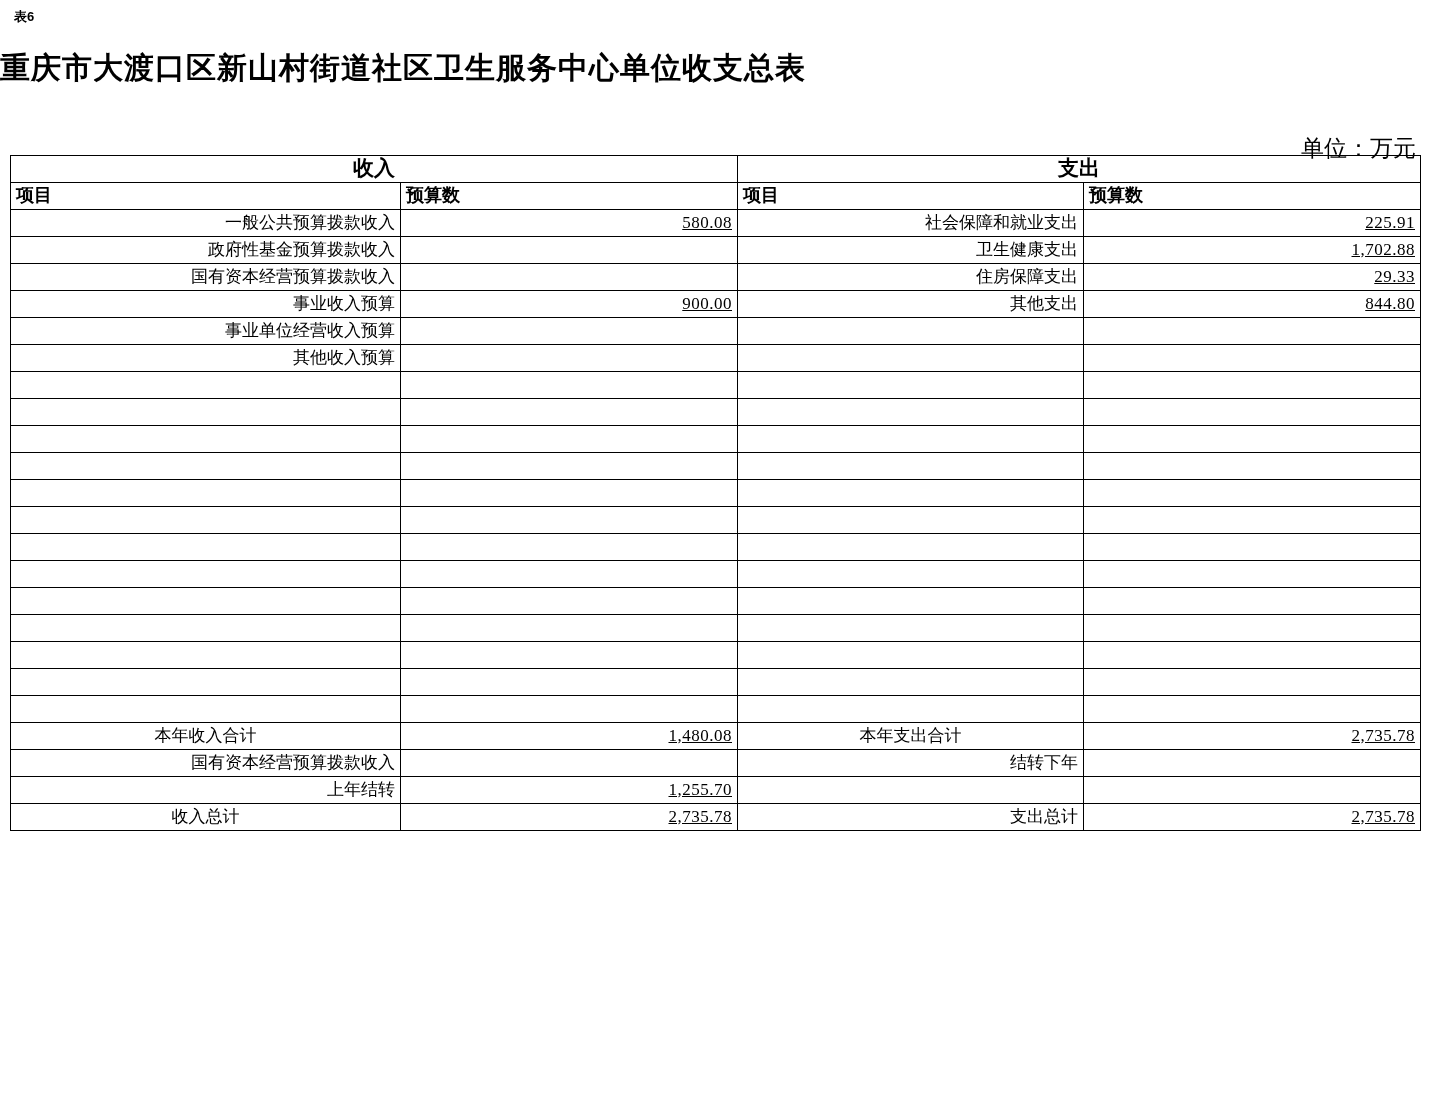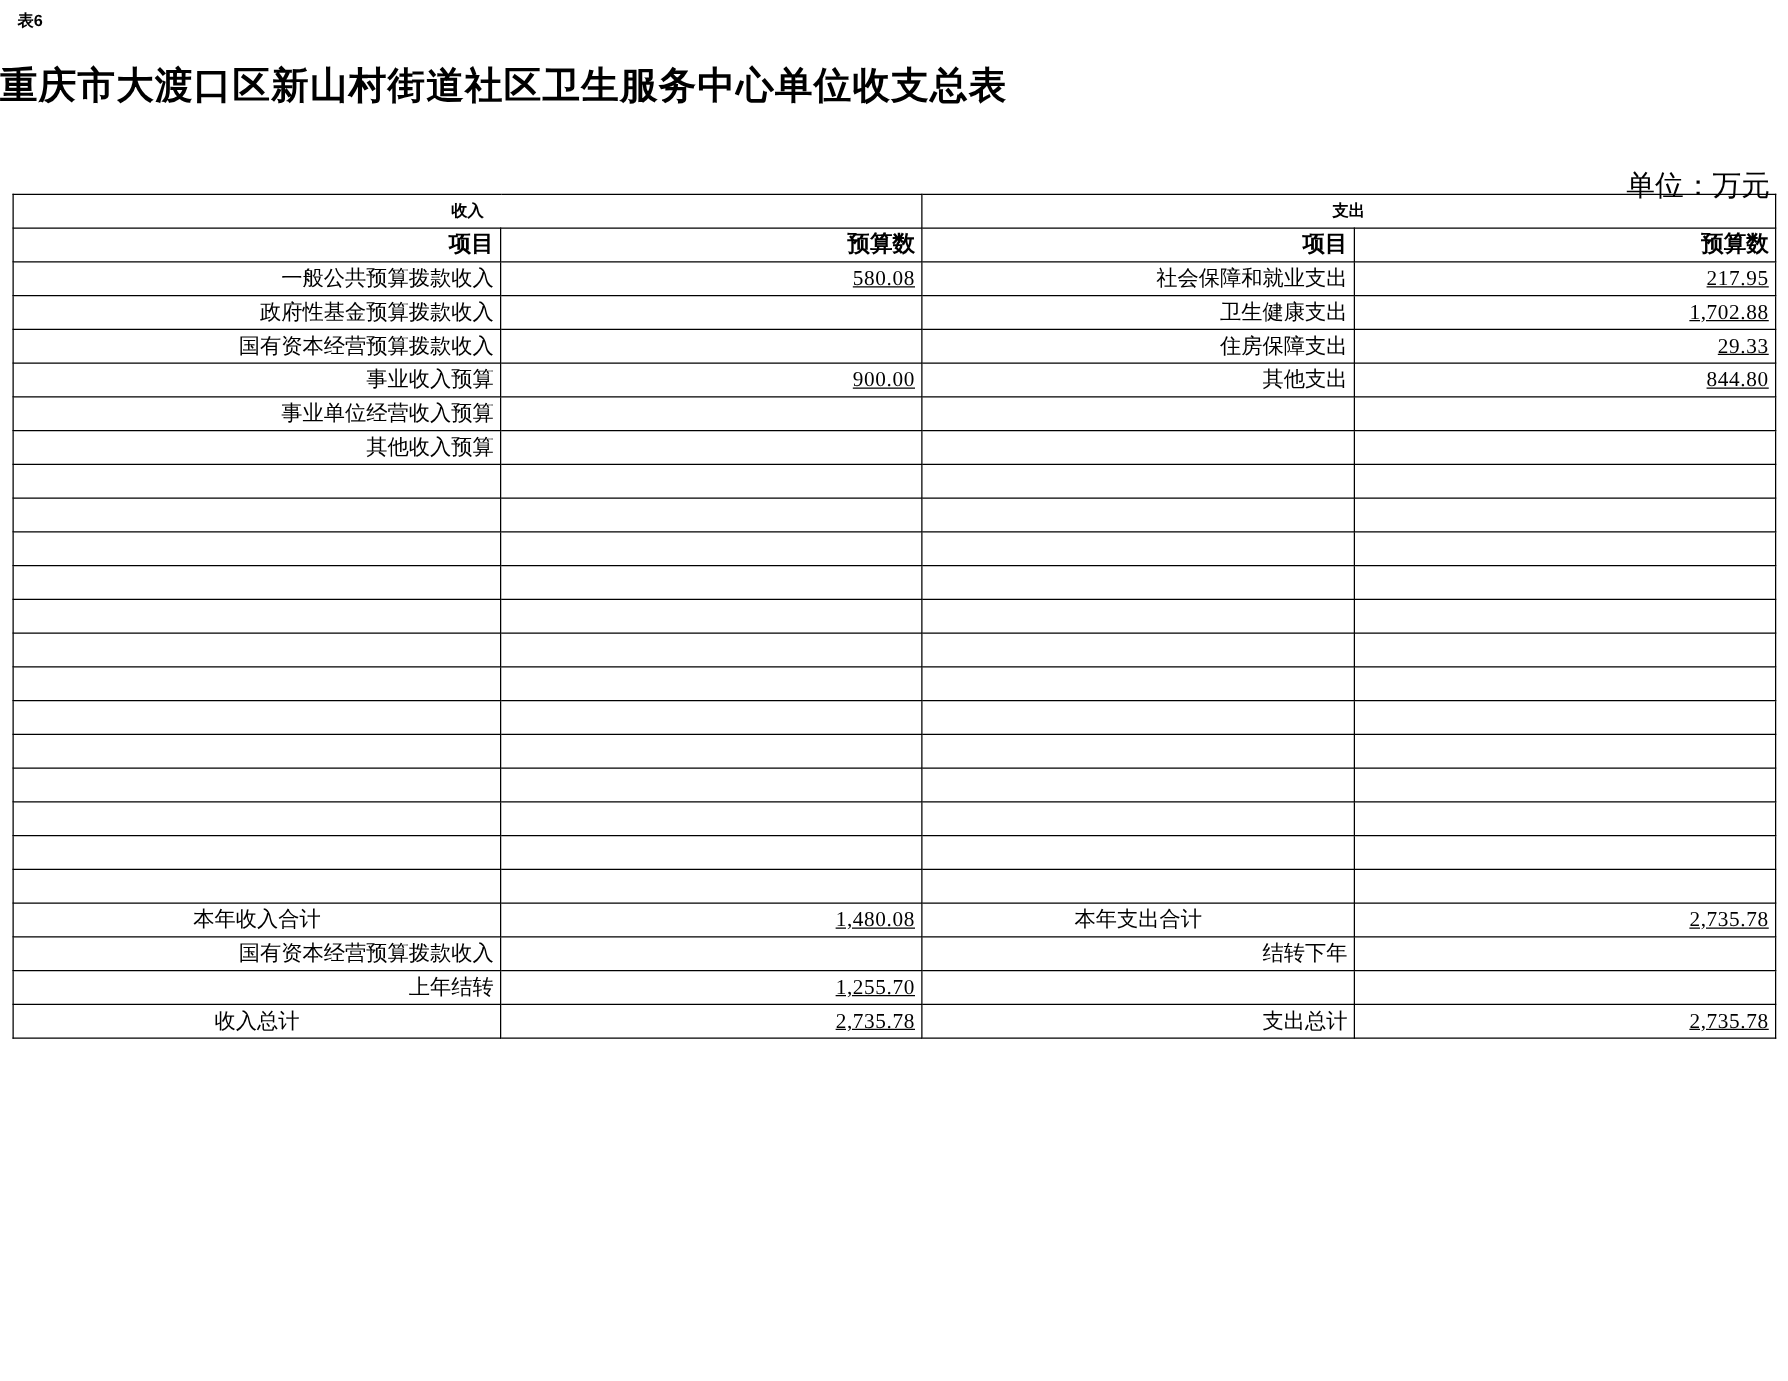--- a/index.html
+++ b/index.html
@@ -60,25 +60,25 @@
     padding: 0 5px;
     vertical-align: middle;
     line-height: 1.1;
     overflow: hidden;
     white-space: nowrap;
   }
   .grp-head {
     text-align: center;
     font-weight: bold;
     height: 36px;
-    font-size: 13px;
+    font-size: 21px;
     margin-top: 20px;
   }
   .col-head {
-    text-align: right;
+    text-align: left;
     font-weight: bold;
     height: 34px;
     font-size: 18px;
   }
   .label {
     text-align: right;
   }
   .label-center {
     text-align: center;
   }
@@ -118,21 +118,21 @@
       <tr>
         <td class="col-head">项目</td>
         <td class="col-head">预算数</td>
         <td class="col-head">项目</td>
         <td class="col-head">预算数</td>
       </tr>
     <tr>
           <td class="label">一般公共预算拨款收入</td>
           <td class="num">580.08</td>
           <td class="label">社会保障和就业支出</td>
-          <td class="num">217.95</td>
+          <td class="num">225.91</td>
         </tr>
         <tr>
           <td class="label">政府性基金预算拨款收入</td>
           <td class="num"></td>
           <td class="label">卫生健康支出</td>
           <td class="num">1,702.88</td>
         </tr>
         <tr>
           <td class="label">国有资本经营预算拨款收入</td>
           <td class="num"></td>

